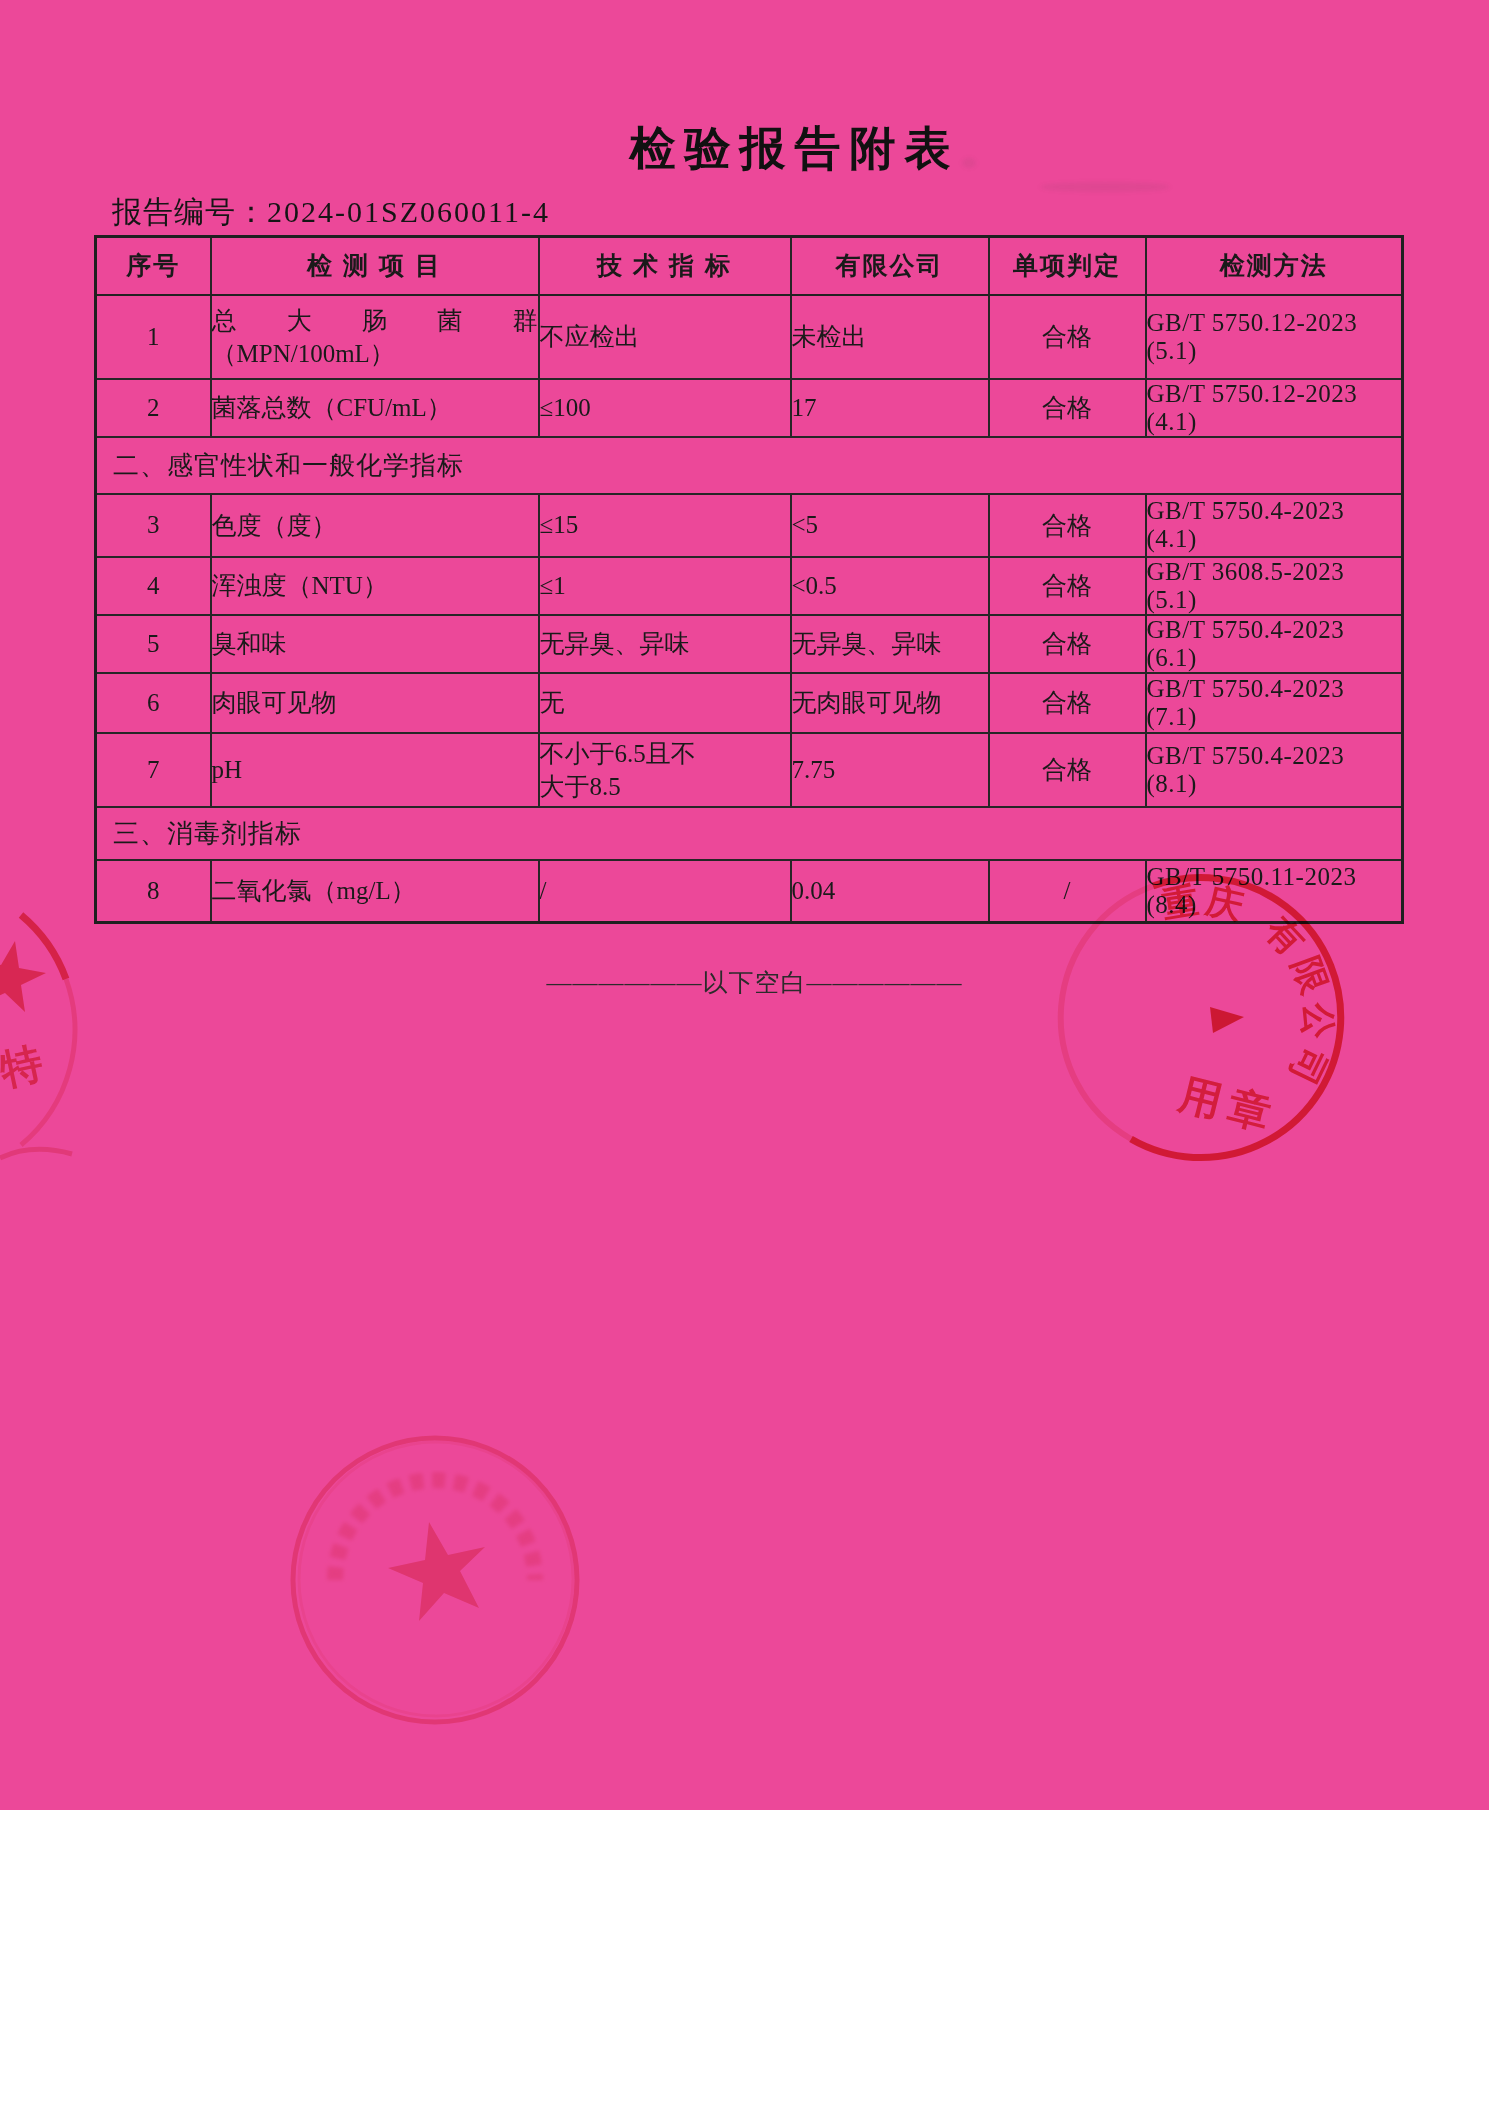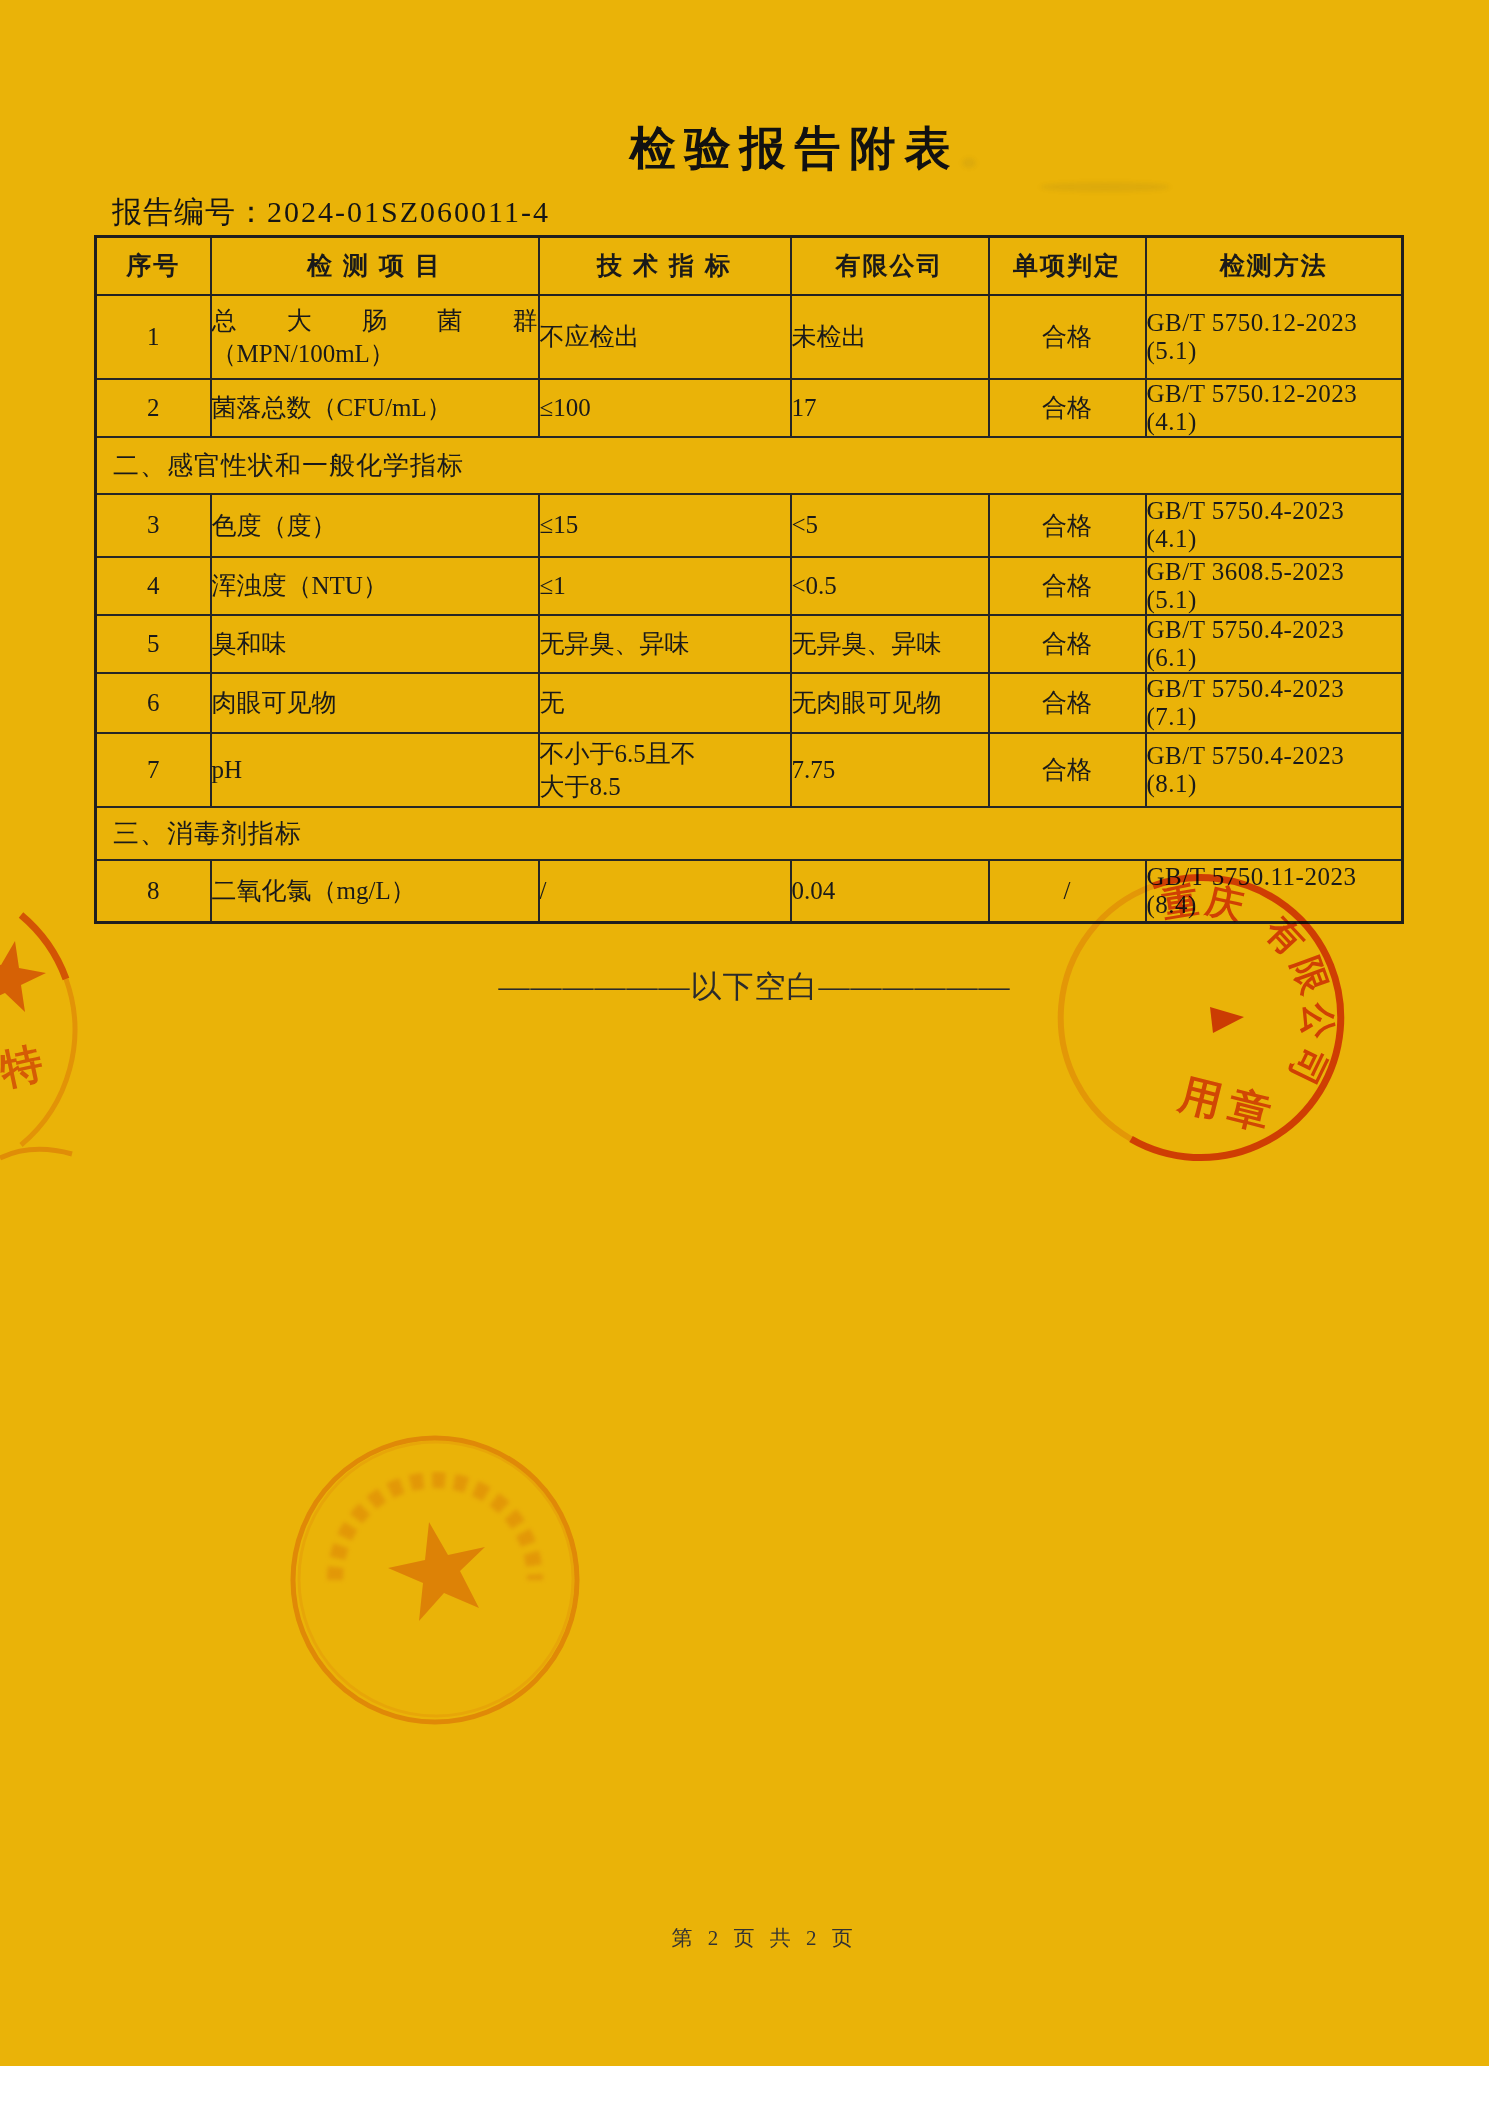--- a/index.html
+++ b/index.html
@@ -1,16 +1,16 @@
 <!DOCTYPE html>
 <html><head>
 <meta charset="utf-8">
 <style>
   html,body{margin:0;padding:0;background:#ffffff;}
-  #page{position:relative;width:1489px;height:2066px;background:#eab308;overflow:hidden;
+  #page{position:relative;width:1489px;height:1810px;background:#ec4899;overflow:hidden;
         font-family:"Liberation Serif","DejaVu Serif",serif;color:#1c1c1c;}
   
   .doc-title{position:absolute;top:118px;left:0;right:0;text-align:center;text-indent:100px;
              font-family:"Liberation Sans","DejaVu Sans",sans-serif;font-weight:bold;
              font-size:46px;letter-spacing:9px;color:#111;}
   .report-line{position:absolute;top:192px;left:112px;font-size:30px;letter-spacing:1px;color:#151515;}
   .report-line .num{letter-spacing:2px;}
   
   table.results{position:absolute;left:94px;top:235px;width:1307px;border-collapse:collapse;
                 table-layout:fixed;}
@@ -22,21 +22,21 @@
   td.no{text-align:center;font-size:24px;}
   td.item{padding-left:16px;padding-right:14px;}
   td.item .jline{text-align:justify;text-align-last:justify;}
   td.spec,td.result{padding-left:14px;padding-right:8px;white-space:pre-line;}
   td.judge{text-align:center;}
   td.method{padding-left:14px;font-size:22px;letter-spacing:0.5px;}
   tr.section td{border-left:none;border-right:none;padding-left:16px;font-size:26px;letter-spacing:1px;}
   tr.section td{border-left:2px solid #262626;border-right:2px solid #262626;}
   
   .below-blank{position:absolute;top:966px;left:0;right:0;text-align:center;text-indent:20px;
-               font-size:31px;color:#2b2b2b;letter-spacing:1px;}
+               font-size:25px;color:#2b2b2b;letter-spacing:1px;}
   .page-footer{position:absolute;top:1924px;left:0;right:0;text-align:center;text-indent:40px;
                font-size:21px;letter-spacing:5px;color:#333;}
   
   .stamp{position:absolute;mix-blend-mode:multiply;pointer-events:none;}
   #stamp-right{left:1050px;top:865px;}
   #stamp-left{left:0px;top:860px;}
   #stamp-bottom{left:280px;top:1425px;filter:blur(0.5px);}
   .seal-text{font-family:"Liberation Sans","DejaVu Sans",sans-serif;font-weight:bold;}
   
   .smudge{position:absolute;background:rgba(60,60,60,0.07);border-radius:50%;filter:blur(2px);}

